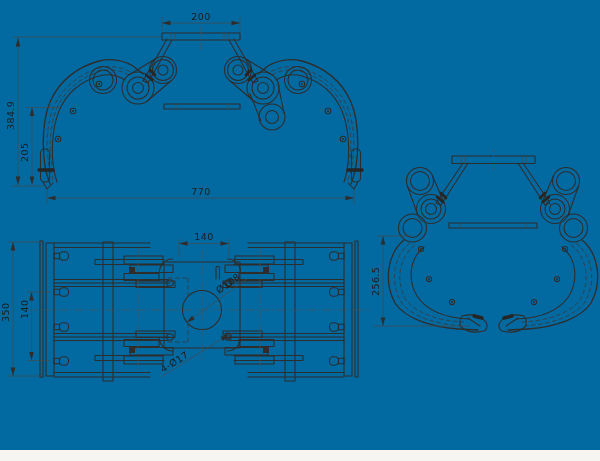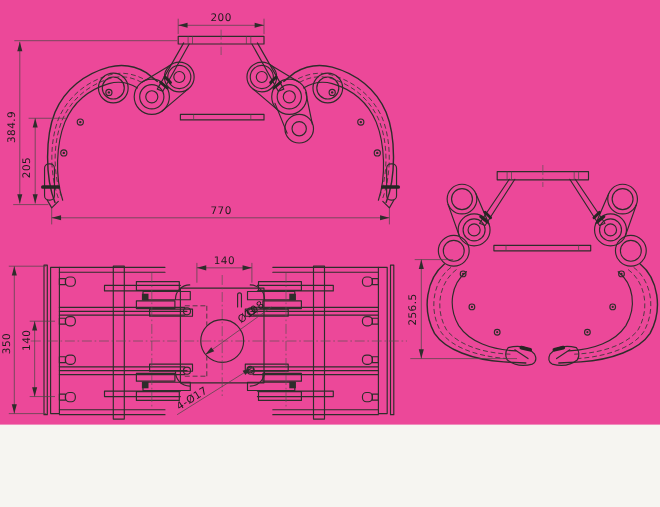--- a/index.html
+++ b/index.html
@@ -1,17 +1,17 @@
 <!DOCTYPE html>
 <html><head>
 <meta charset="utf-8">
 <style>
   html,body{margin:0;padding:0;}
   body{width:600px;height:461px;background:#f6f5f1;font-family:"DejaVu Sans",sans-serif;overflow:hidden;}
-  .sheet{position:relative;width:600px;height:386px;background:#ec4899;}
+  .sheet{position:relative;width:600px;height:450px;background:#0369a1;}
   
   .s   {stroke:#2e2d2b;stroke-width:1.05;fill:none;stroke-linecap:round;stroke-linejoin:round;}
   .s2  {stroke:#2e2d2b;stroke-width:1.3;fill:none;stroke-linecap:round;stroke-linejoin:round;}
   .thin{stroke:#4a4845;stroke-width:0.65;fill:none;}
   .dash{stroke:#3a3937;stroke-width:0.8;fill:none;stroke-dasharray:4.5 2.6;}
   .cl  {stroke:#55534f;stroke-width:0.6;fill:none;stroke-dasharray:9 2.5 1.5 2.5;}
   .fill{fill:#2e2d2b;stroke:none;}
   .thick{stroke:#262523;stroke-width:2.6;fill:none;stroke-linecap:round;}
   .bolt {stroke:#262523;stroke-width:3.4;fill:none;stroke-linecap:round;}
   .dim-text{font:9.5px "DejaVu Sans",sans-serif;fill:#1d1d1c;letter-spacing:.4px;}

